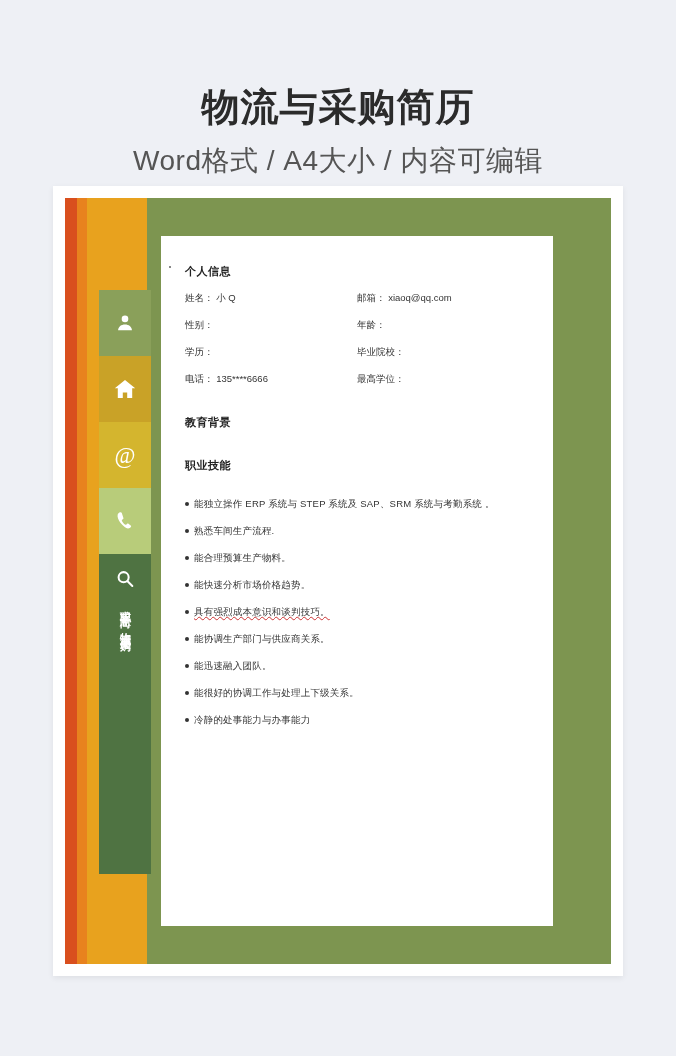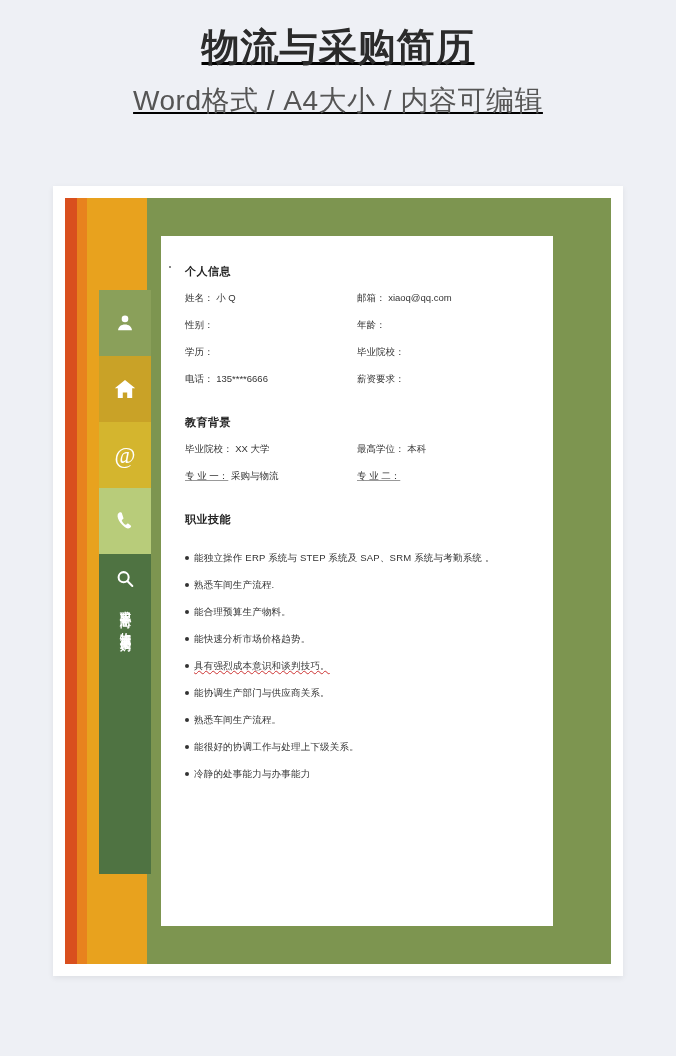--- a/index.html
+++ b/index.html
@@ -14,23 +14,22 @@
     overflow: hidden;
   }
   .page {
     position: relative;
     width: 676px;
     height: 1056px;
   }
 
   
   .header {
-    padding-top: 24px;
+    padding-top: 84px;
     text-align: center;
-    text-decoration: underline;
   }
   .header-title {
     font-size: 38px;
     font-weight: bold;
     color: #2b2b2b;
     letter-spacing: 1px;
     line-height: 46px;
   }
   .header-sub {
     margin-top: 12px;
@@ -280,63 +279,41 @@
               <span class="lbl">毕业院校：</span>
               <span></span>
             </div>
           </div>
           <div class="row">
             <div class="cell-l">
               <span class="lbl">电话：</span>
               <span>135****6666</span>
             </div>
             <div class="cell-r">
-              <span class="lbl">薪资要求：</span>
+              <span class="lbl">最高学位：</span>
               <span></span>
             </div>
           </div>
         </div>
 
         <div class="sec-gap"></div>
 
         <div class="sec-title">教育背景</div>
-        <div class="rows">
-          <div class="row">
-            <div class="cell-l">
-              <span class="lbl">毕业院校：</span>
-              <span>XX 大学</span>
-            </div>
-            <div class="cell-r">
-              <span class="lbl">最高学位：</span>
-              <span>本科</span>
-            </div>
-          </div>
-          <div class="row">
-            <div class="cell-l">
-              <span class="lbl underlined">专 业 一：</span>
-              <span>采购与物流</span>
-            </div>
-            <div class="cell-r">
-              <span class="lbl underlined">专 业 二：</span>
-              <span></span>
-            </div>
-          </div>
-        </div>
 
         <div class="sec-gap"></div>
 
         <div class="sec-title">职业技能</div>
         <div class="skills">
           <div class="skill"><span class="bullet"><i class="sq"></i></span><span>能独立操作 ERP 系统与 STEP 系统及 SAP、SRM 系统与考勤系统 。</span></div>
           <div class="skill"><span class="bullet"><i class="sq"></i></span><span>熟悉车间生产流程.</span></div>
           <div class="skill"><span class="bullet"><i class="sq"></i></span><span>能合理预算生产物料。</span></div>
           <div class="skill"><span class="bullet"><i class="sq"></i></span><span>能快速分析市场价格趋势。</span></div>
           <div class="skill"><span class="bullet"><i class="sq"></i></span><span class="wavy">具有强烈成本意识和谈判技巧。</span></div>
           <div class="skill"><span class="bullet"><i class="sq"></i></span><span>能协调生产部门与供应商关系。</span></div>
-          <div class="skill"><span class="bullet"><i class="sq"></i></span><span>熟悉车间生产流程。</span></div>
+          <div class="skill"><span class="bullet"><i class="sq"></i></span><span>能迅速融入团队。</span></div>
           <div class="skill"><span class="bullet"><i class="sq"></i></span><span>能很好的协调工作与处理上下级关系。</span></div>
           <div class="skill"><span class="bullet"><i class="sq"></i></span><span>冷静的处事能力与办事能力</span></div>
         </div>
 
       </div>
     </div>
   </div>
 
 </div>
 

